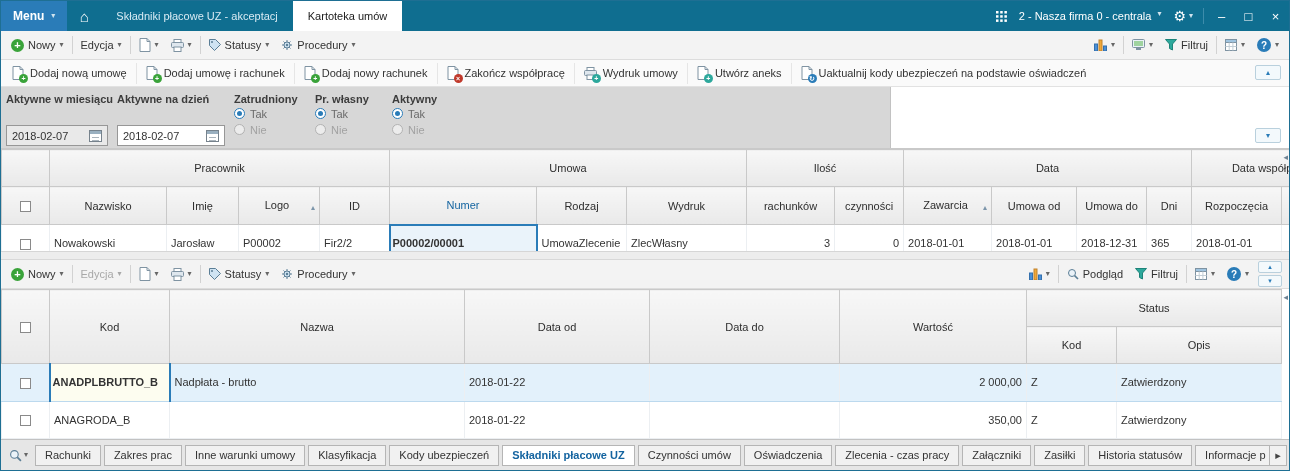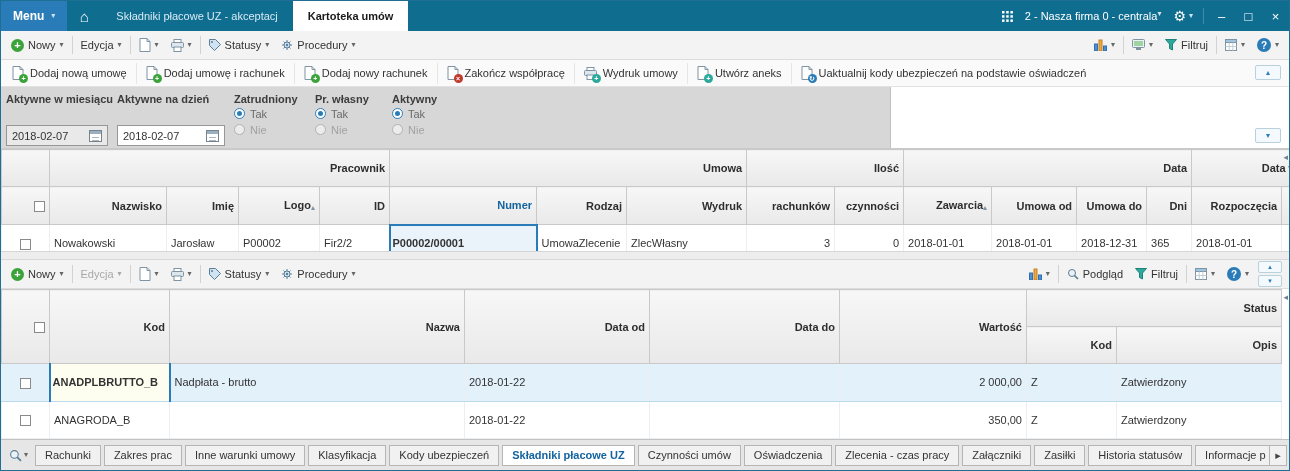--- a/index.html
+++ b/index.html
@@ -4,24 +4,24 @@
 <style>
   *{box-sizing:border-box;margin:0;padding:0}
   body{font-family:"Liberation Sans","DejaVu Sans",sans-serif;font-size:11px;color:#333;background:#fff}
   .window{width:1290px;height:471px;border:1px solid #1e6f93;display:flex;flex-direction:column;overflow:hidden;background:#fff}
 
   
   .titlebar{height:30px;background:#0f6e90;display:flex;align-items:center;color:#fff;flex:0 0 auto}
   .menu-btn{background:#2a7cb8;height:30px;padding:0 12px;display:flex;align-items:center;gap:7px;font-weight:bold;font-size:12px;cursor:default}
   .tb-home{width:34px;height:30px;display:flex;align-items:center;justify-content:center;font-size:15px}
   .tb-tab{height:30px;display:flex;align-items:center;padding:16px 15px;color:#d8eaf3;white-space:nowrap;overflow:hidden;max-width:215px}
-  .tb-tab.active{background:#fff;color:#1a1a1a;font-weight:bold;max-width:none}
+  .tb-tab.active{background:#fff;color:#1a1a1a;font-weight:normal;max-width:none}
   .tb-right{margin-left:auto;display:flex;align-items:center}
   .tb-ico{display:flex;align-items:center;gap:3px;height:30px;padding:0 6px}
-  .company{display:flex;align-items:flex-start;padding:0 6px;white-space:nowrap}
+  .company{display:flex;align-items:flex-start;gap:6px;padding:0 6px;white-space:nowrap}
   .dd{font-size:8px;line-height:1;color:#666}
   .dd-w{color:#cfe3ee}
   .vsep-w{width:1px;height:16px;background:#3d8cab;margin:0 4px}
   .winbtn{width:27px;height:30px;display:flex;align-items:center;justify-content:center;font-size:13px}
 
   
   .toolbar{height:29px;background:#f3f3f3;border-bottom:1px solid #dcdcdc;display:flex;align-items:center;padding:0 4px;flex:0 0 auto}
   .tbtn{display:flex;align-items:center;gap:4px;padding:0 6px;height:22px;white-space:nowrap}
   .tbtn.disabled,.tbtn.disabled .dd{color:#a8a8a8}
   .sep{width:1px;height:18px;background:#d2d2d2;margin:0 2px;flex:0 0 auto}
@@ -60,21 +60,21 @@
   .radio.sel::after{content:"";position:absolute;left:2px;top:2px;width:5px;height:5px;border-radius:50%;background:#2a7cb8}
   .radio.dis{background:#ececec;border-color:#b2b2b2}
   .rlabel{color:#6b6b6b}
   .rlabel.dis{color:#a2a2a2}
 
   
   .gridwrap{position:relative;background:#fff;overflow:hidden;width:1288px}
   .gridwrap.upper{height:103px;border-bottom:1px solid #d6d6d6;flex:0 0 auto}
   .gridwrap.lower{flex:1}
   table.grid{border-collapse:collapse;table-layout:fixed}
-  .grid th{background:linear-gradient(#f7f7f7,#e9e9e9);border:1px solid #c9c9c9;font-weight:bold;color:#2e2e2e;padding:12px 4px;text-align:right;white-space:nowrap;overflow:hidden;height:17px}
+  .grid th{background:linear-gradient(#f7f7f7,#e9e9e9);border:1px solid #c9c9c9;font-weight:normal;color:#2e2e2e;padding:12px 4px;text-align:center;white-space:nowrap;overflow:hidden;height:17px}
   .grid tr.grouprow th{height:15px}
   .grid td{border:1px solid #eceff2;border-top:none;padding:12px 4px;white-space:nowrap;overflow:hidden;height:20px;background:#fff}
   .num{text-align:right}
   .sort{float:right;color:#7c95aa;font-size:8px;margin-top:4px}
   th.sorted span.cl{color:#1464a0}
   .cbcell{text-align:center;padding:0}
   .checkbox{display:inline-block;width:11px;height:11px;border:1px solid #8a8a8a;background:#fff;vertical-align:middle}
   td.focus-cell{border:2px solid #2a7cb8;background:#eaf3fa;font-weight:bold;padding:0 2px}
   tr.selrow td{background:#e3f1fb;border-top:1px solid #bcd9ee;border-bottom:1px solid #bcd9ee}
   tr.selrow td.focus-cell{background:#fdfdf0}

